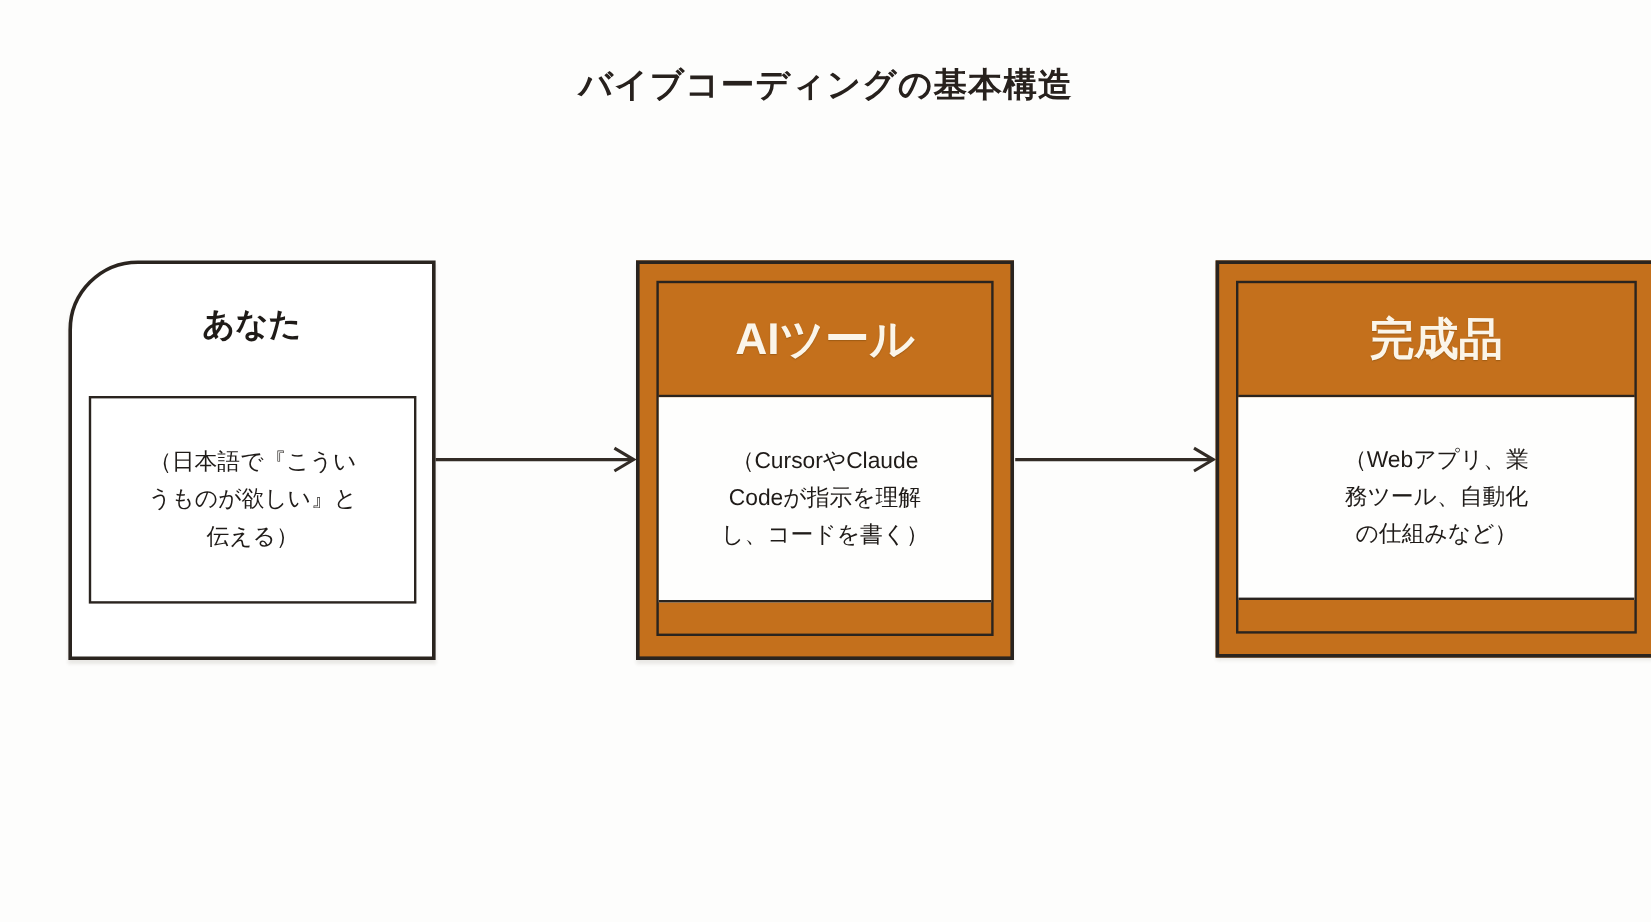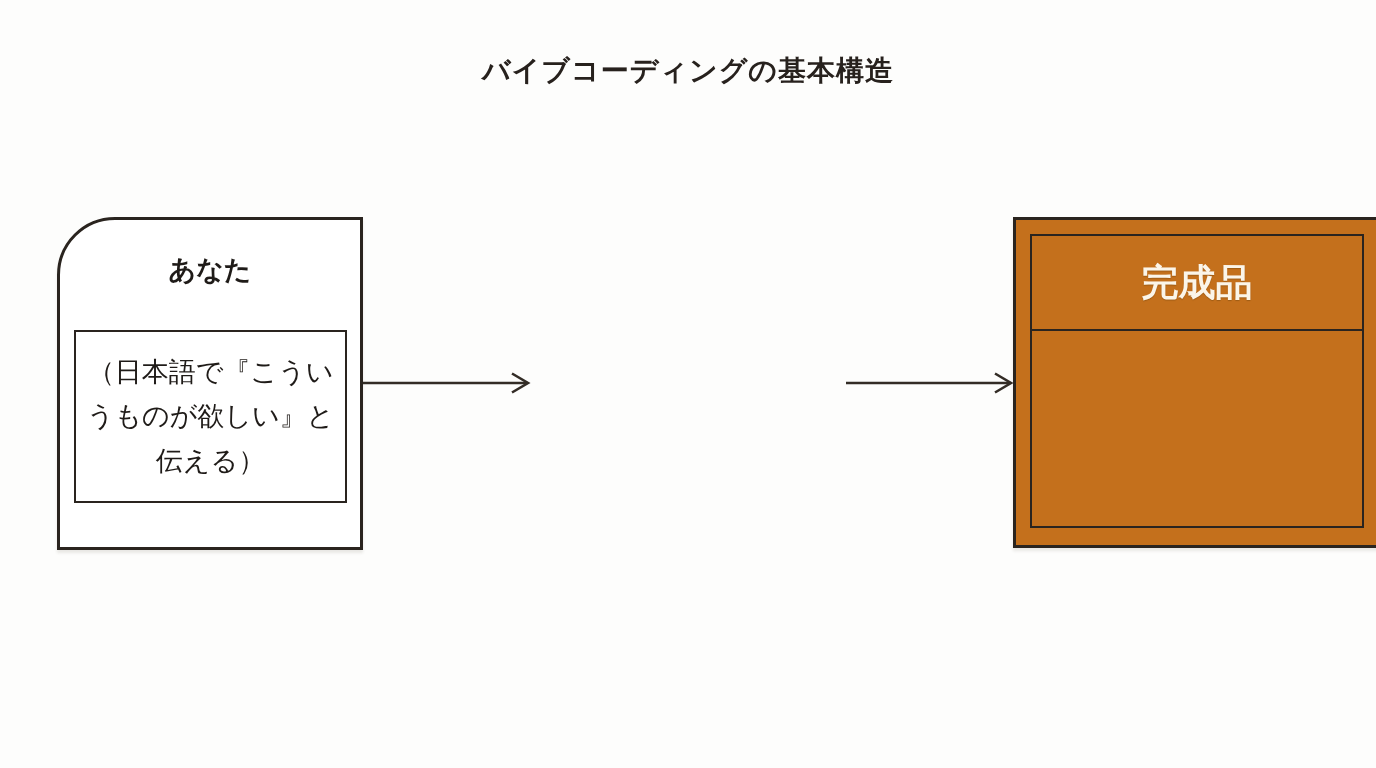--- a/index.html
+++ b/index.html
@@ -50,21 +50,21 @@
     width: 273px;
     height: 173px;
     box-sizing: border-box;
     border: 2.5px solid #2A241F;
     background: #FFFFFF;
     display: flex;
     align-items: center;
     justify-content: center;
   }
   .desc {
-    font-size: 27px;
+    font-size: 19px;
     line-height: 1.64;
     color: #1F1B18;
     text-align: center;
     white-space: pre-line;
   }
   
   .node-orange {
     position: absolute;
     top: 217px;
     width: 315px;
@@ -127,26 +127,42 @@
 うものが欲しい』と
 伝える）</div>
     </div>
   </div>
 
   <svg class="arrow arrow-1" width="170" height="30" viewBox="0 0 170 30">
     <line x1="1" y1="15" x2="165" y2="15" stroke="#332C26" stroke-width="2.6"></line>
     <polyline points="150,5.5 166,15 150,24.5" fill="none" stroke="#332C26" stroke-width="2.6"></polyline>
   </svg>
 
+  <div class="node-orange node-ai">
+    <div class="inner">
+      <div class="node-header">AIツール</div>
+      <div class="node-body">
+        <div class="desc">（CursorやClaude
+Codeが指示を理解
+し、コードを書く）</div>
+      </div>
+      <div class="node-footer"></div>
+    </div>
+  </div>
 
   <svg class="arrow arrow-2" width="170" height="30" viewBox="0 0 170 30">
     <line x1="1" y1="15" x2="165" y2="15" stroke="#332C26" stroke-width="2.6"></line>
     <polyline points="150,5.5 166,15 150,24.5" fill="none" stroke="#332C26" stroke-width="2.6"></polyline>
   </svg>
 
   <div class="node-orange node-done">
     <div class="inner">
       <div class="node-header">完成品</div>
+      <div class="node-body">
+        <div class="desc">（Webアプリ、業
+務ツール、自動化
+の仕組みなど）</div>
+      </div>
       <div class="node-footer"></div>
     </div>
   </div>
 
 </div>
 
 </body></html>

